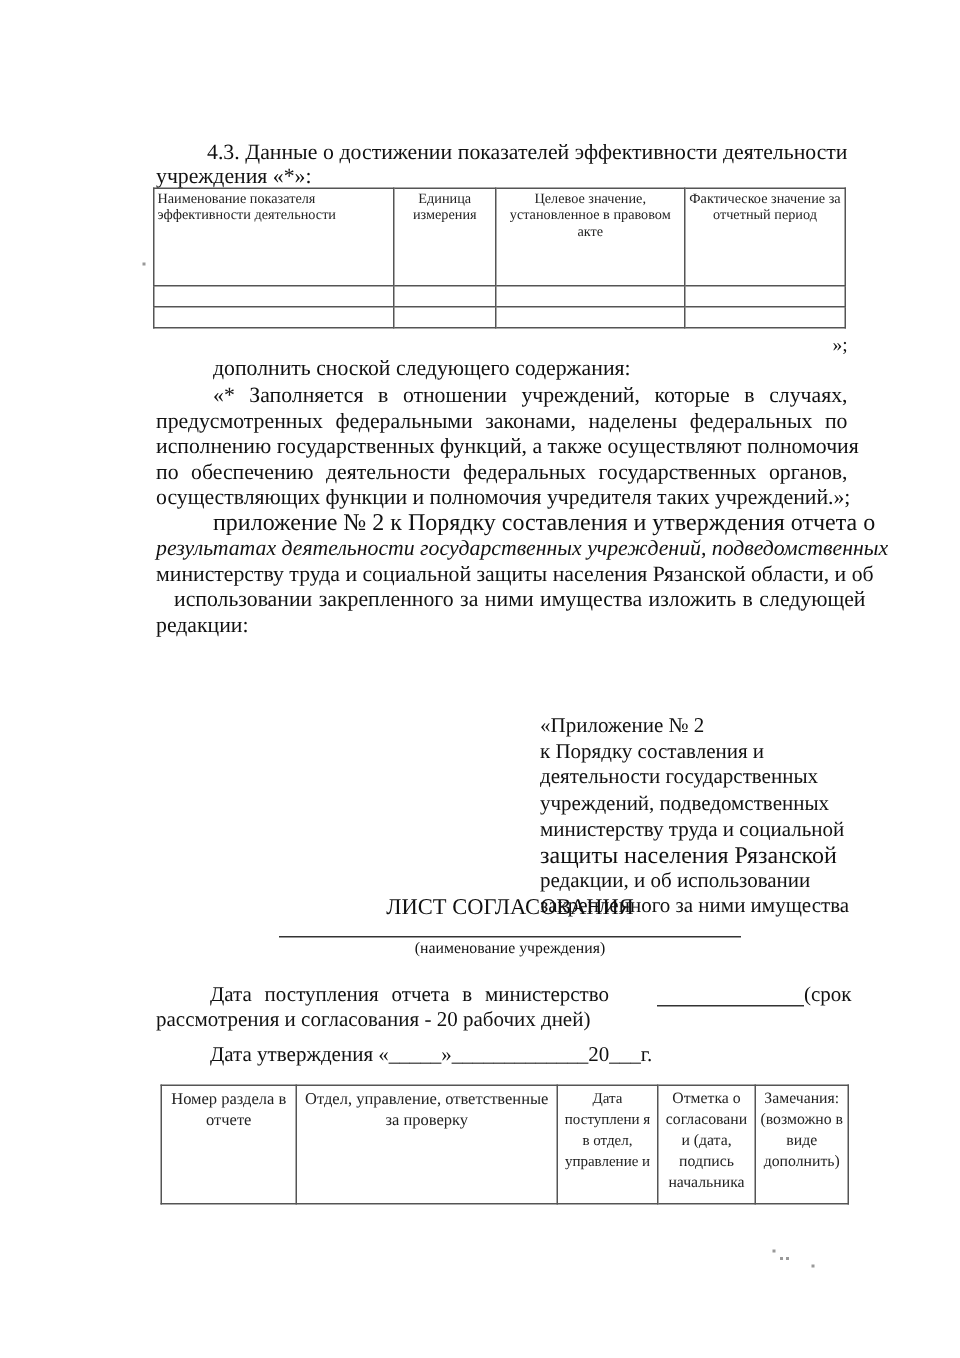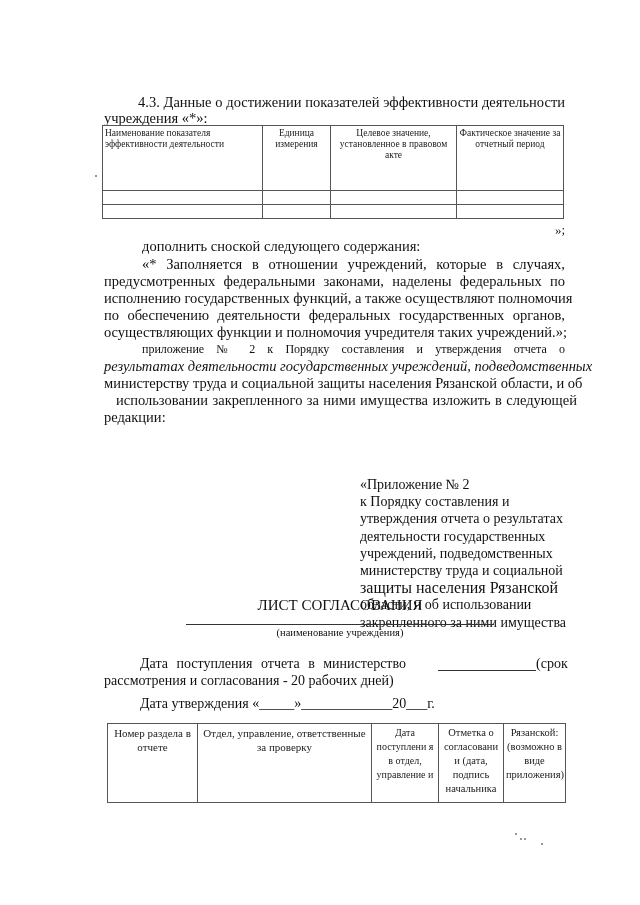--- a/index.html
+++ b/index.html
@@ -53,35 +53,34 @@
   </table>
 <div class="abs line" style="left:555px;top:222px;font-size:13px;">»;</div>
 
 <div class="abs line" style="left:142px;top:238px;font-size:14.5px;">дополнить сноской следующего содержания:</div>
 <div class="abs line just" style="left:142px;top:256px;width:423px;font-size:14.5px;">«* Заполняется в отношении учреждений, которые в случаях,</div>
 <div class="abs line just" style="left:104px;top:273px;width:461px;font-size:14.5px;">предусмотренных федеральными законами, наделены федеральных по</div>
 <div class="abs line just" style="left:104px;top:290px;width:461px;font-size:14.5px;">исполнению государственных функций, а также осуществляют полномочия</div>
 <div class="abs line just" style="left:104px;top:307px;width:461px;font-size:14.5px;">по обеспечению деятельности федеральных государственных органов,</div>
 <div class="abs line" style="left:104px;top:324px;font-size:14.5px;">осуществляющих функции и полномочия учредителя таких учреждений.»;</div>
 
-<div class="abs line just" style="left:142px;top:341px;width:423px;font-size:12px;">приложение № 2 к Порядку составления и утверждения отчета о</div>
+<div class="abs line just" style="left:142px;top:341px;width:423px;font-size:16px;">приложение № 2 к Порядку составления и утверждения отчета о</div>
 <div class="abs line just" style="left:104px;top:358px;width:461px;font-size:14.5px;font-style:italic;">результатах деятельности государственных учреждений, подведомственных</div>
 <div class="abs line just" style="left:104px;top:375px;width:461px;font-size:14.5px;">министерству труда и социальной защиты населения Рязанской области, и об</div>
 <div class="abs line just" style="left:116px;top:392px;width:461px;font-size:14.5px;">использовании закрепленного за ними имущества изложить в следующей</div>
 <div class="abs line" style="left:104px;top:409px;font-size:14.5px;">редакции:</div>
 
 <div class="abs" style="left:360px;top:432px;width:210px;">
   <div class="line" style="font-size:14px;line-height:17.2px;margin-top:44px;">«Приложение № 2</div>
   <div class="line" style="font-size:14px;line-height:17.2px;">к Порядку составления и</div>
-  <div class="line" style="font-size:14px;line-height:17.2px;">утверждения отчета о результатах</div>
   <div class="line" style="font-size:14px;line-height:17.2px;">деятельности государственных</div>
   <div class="line" style="font-size:14px;line-height:17.2px;">учреждений, подведомственных</div>
   <div class="line" style="font-size:14px;line-height:17.2px;">министерству труда и социальной</div>
   <div class="line" style="font-size:16px;line-height:17.2px;">защиты населения Рязанской</div>
-  <div class="line" style="font-size:14px;line-height:17.2px;">области, и об использовании</div>
+  <div class="line" style="font-size:14px;line-height:17.2px;">редакции, и об использовании</div>
   <div class="line" style="font-size:14px;line-height:17.2px;">закрепленного за ними имущества</div>
 </div>
 
 <div class="abs" style="left:190px;top:597px;width:300px;text-align:center;font-size:15px;">ЛИСТ СОГЛАСОВАНИЯ</div>
 <div class="rule" style="left:186px;top:624px;width:308px;"></div>
 <div class="abs" style="left:190px;top:627px;width:300px;text-align:center;font-size:10.5px;">(наименование учреждения)</div>
 
 <div class="abs line just" style="left:140px;top:656px;width:266px;font-size:14px;">Дата поступления отчета в министерство</div>
 <div class="rule" style="left:438px;top:670px;width:98px;"></div>
 <div class="abs line" style="left:536px;top:656px;font-size:14px;">(срок</div>
@@ -96,21 +95,21 @@
       <col style="width:67px">
       <col style="width:65px">
       <col style="width:62px">
     </colgroup>
   <tbody>
       <tr style="height:79px;">
     <td class="c">Номер раздела в отчете</td>
     <td class="c">Отдел, управление, ответственные за проверку</td>
     <td class="c" style="font-size:10px;">Дата поступлени я в отдел, управление и</td>
     <td class="c" style="font-size:10.5px;">Отметка о согласовани и (дата, подпись начальника</td>
-    <td class="c" style="font-size:10.5px;">Рязанской: (возможно в виде приложения)</td>
+    <td class="c" style="font-size:10.5px;">Замечания: (возможно в виде дополнить)</td>
   </tr>
 </tbody>
   </table>
 
 <div class="speck" style="left:95px;top:175px;"></div>
 <div class="speck" style="left:515px;top:833px;"></div>
 <div class="speck" style="left:520px;top:838px;"></div>
 <div class="speck" style="left:524px;top:838px;"></div>
 <div class="speck" style="left:541px;top:843px;"></div>
 

